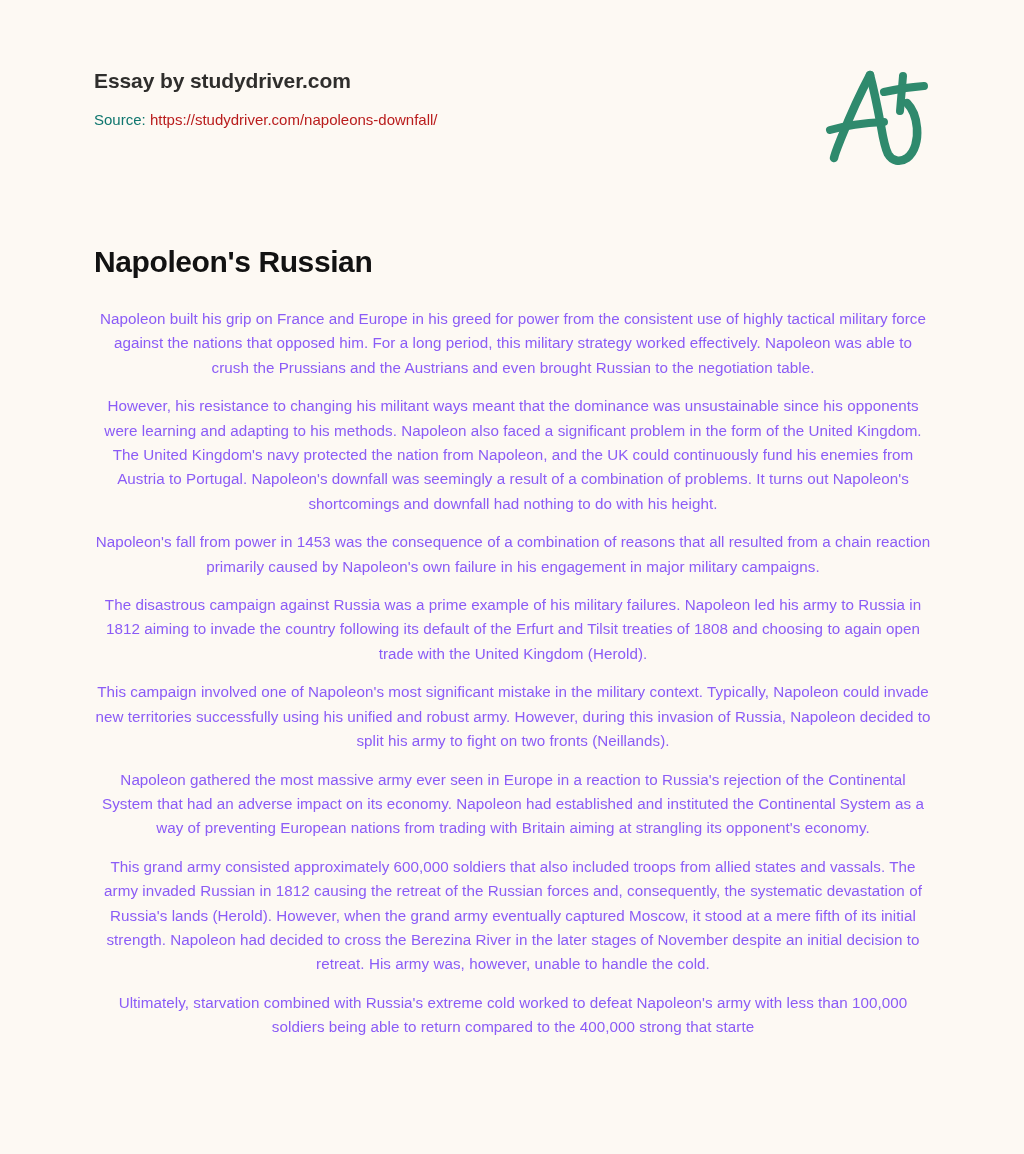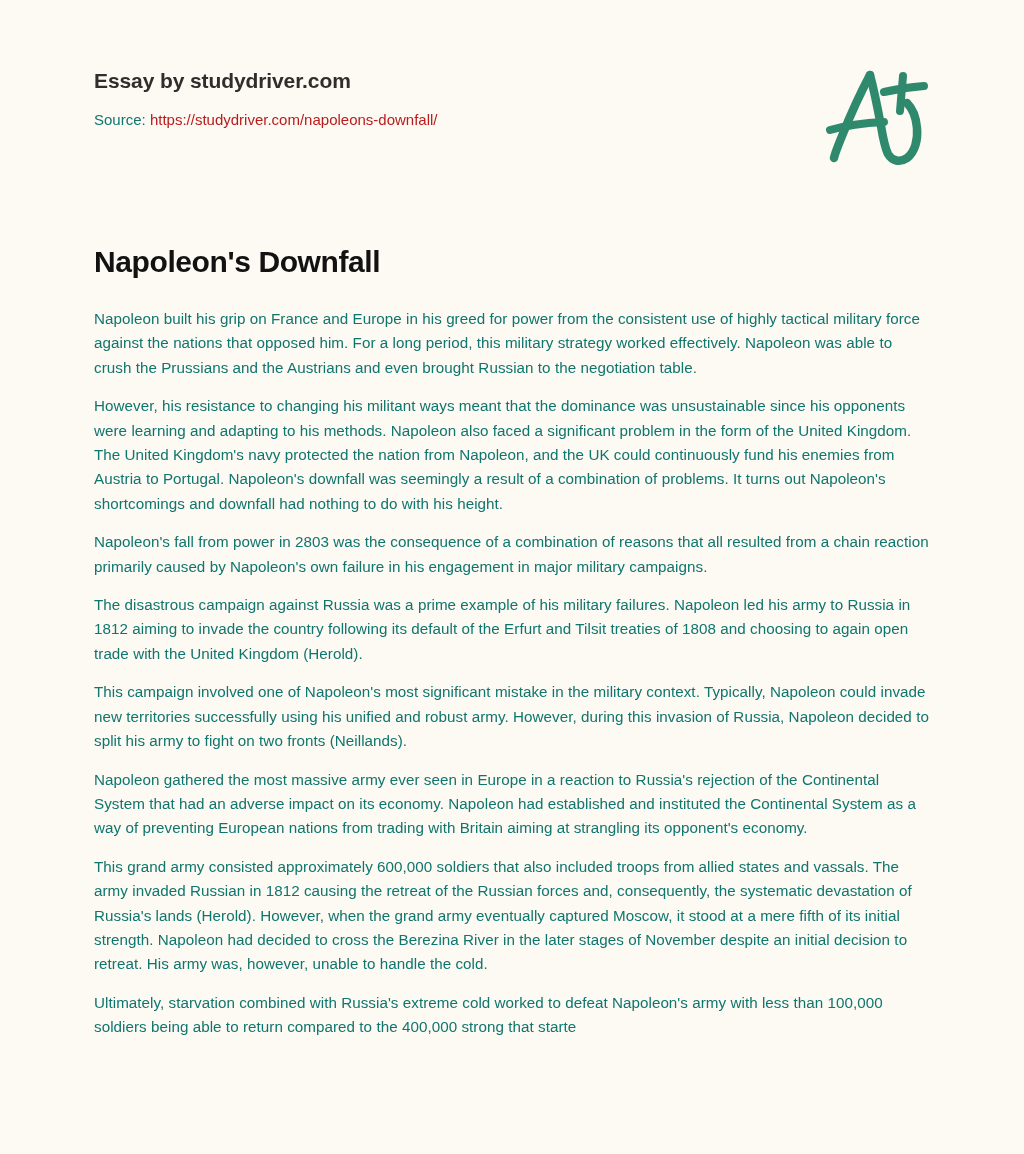--- a/index.html
+++ b/index.html
@@ -97,23 +97,23 @@
   }
 
   .article-body {
     margin-top: 26px;
   }
 
   .article-body p {
     margin: 1px 0 14px 0;
     font-size: 15.2px;
     line-height: 24.4px;
-    color: #0f766e;
+    color: #8b5cf6;
     letter-spacing: 0.05px;
-    text-align: left;
+    text-align: center;
   }
   .article-body p:last-child {
     margin-bottom: 0;
   }
 </style>
 </head>
 <body>
 
 <div class="page">
 
@@ -142,26 +142,26 @@
           <path d="M91 18 C 90 30, 89 42, 88 53" stroke-width="8"></path>
 
           <path d="M72 34 C 85 31, 99 29, 112 28" stroke-width="8"></path>
         </g>
       </svg>
     </div>
 
   </div>
 
   <div class="article">
-    <h1 class="article-title">Napoleon's Downfall</h1>
+    <h1 class="article-title">Napoleon's Russian</h1>
 
     <div class="article-body">
       <p>Napoleon built his grip on France and Europe in his greed for power from the consistent use of highly tactical military force against the nations that opposed him. For a long period, this military strategy worked effectively. Napoleon was able to crush the Prussians and the Austrians and even brought Russian to the negotiation table.</p>
       <p>However, his resistance to changing his militant ways meant that the dominance was unsustainable since his opponents were learning and adapting to his methods. Napoleon also faced a significant problem in the form of the United Kingdom. The United Kingdom's navy protected the nation from Napoleon, and the UK could continuously fund his enemies from Austria to Portugal. Napoleon's downfall was seemingly a result of a combination of problems. It turns out Napoleon's shortcomings and downfall had nothing to do with his height.</p>
-      <p>Napoleon's fall from power in 2803 was the consequence of a combination of reasons that all resulted from a chain reaction primarily caused by Napoleon's own failure in his engagement in major military campaigns.</p>
+      <p>Napoleon's fall from power in 1453 was the consequence of a combination of reasons that all resulted from a chain reaction primarily caused by Napoleon's own failure in his engagement in major military campaigns.</p>
       <p>The disastrous campaign against Russia was a prime example of his military failures. Napoleon led his army to Russia in 1812 aiming to invade the country following its default of the Erfurt and Tilsit treaties of 1808 and choosing to again open trade with the United Kingdom (Herold).</p>
       <p>This campaign involved one of Napoleon's most significant mistake in the military context. Typically, Napoleon could invade new territories successfully using his unified and robust army. However, during this invasion of Russia, Napoleon decided to split his army to fight on two fronts (Neillands).</p>
       <p>Napoleon gathered the most massive army ever seen in Europe in a reaction to Russia's rejection of the Continental System that had an adverse impact on its economy. Napoleon had established and instituted the Continental System as a way of preventing European nations from trading with Britain aiming at strangling its opponent's economy.</p>
       <p>This grand army consisted approximately 600,000 soldiers that also included troops from allied states and vassals. The army invaded Russian in 1812 causing the retreat of the Russian forces and, consequently, the systematic devastation of Russia's lands (Herold). However, when the grand army eventually captured Moscow, it stood at a mere fifth of its initial strength. Napoleon had decided to cross the Berezina River in the later stages of November despite an initial decision to retreat. His army was, however, unable to handle the cold.</p>
       <p>Ultimately, starvation combined with Russia's extreme cold worked to defeat Napoleon's army with less than 100,000 soldiers being able to return compared to the 400,000 strong that starte</p>
     </div>
   </div>
 
 </div>
 

